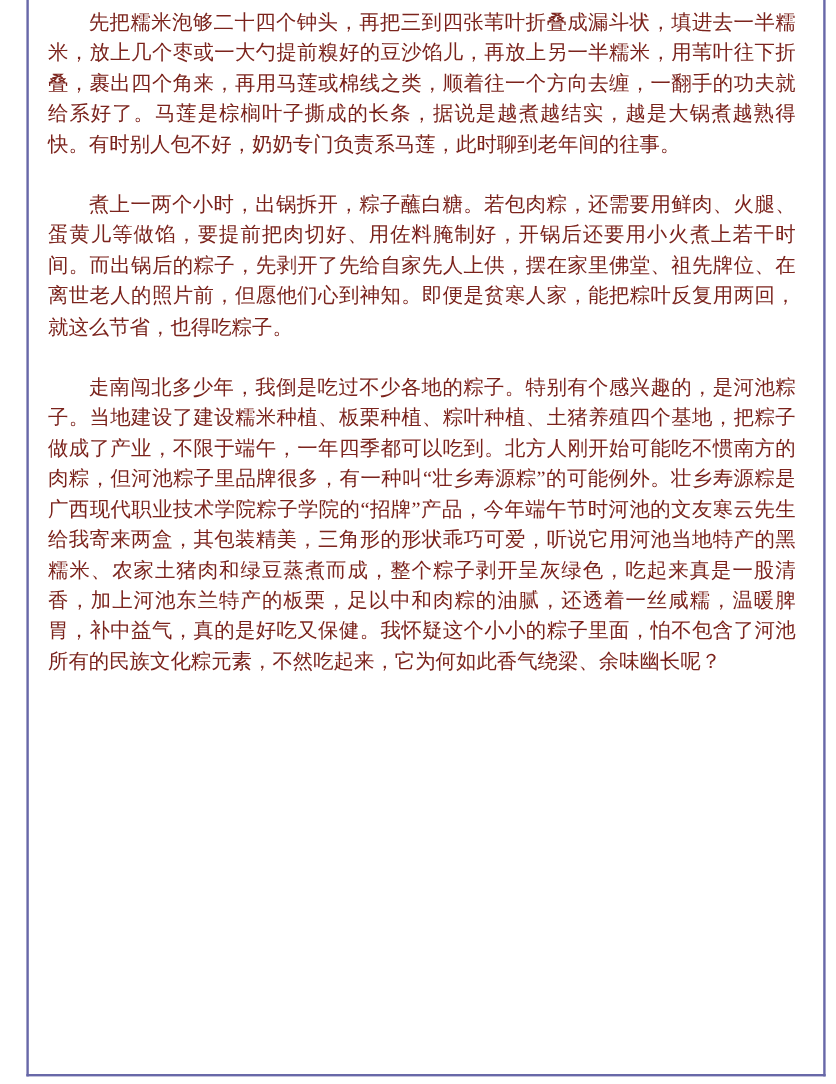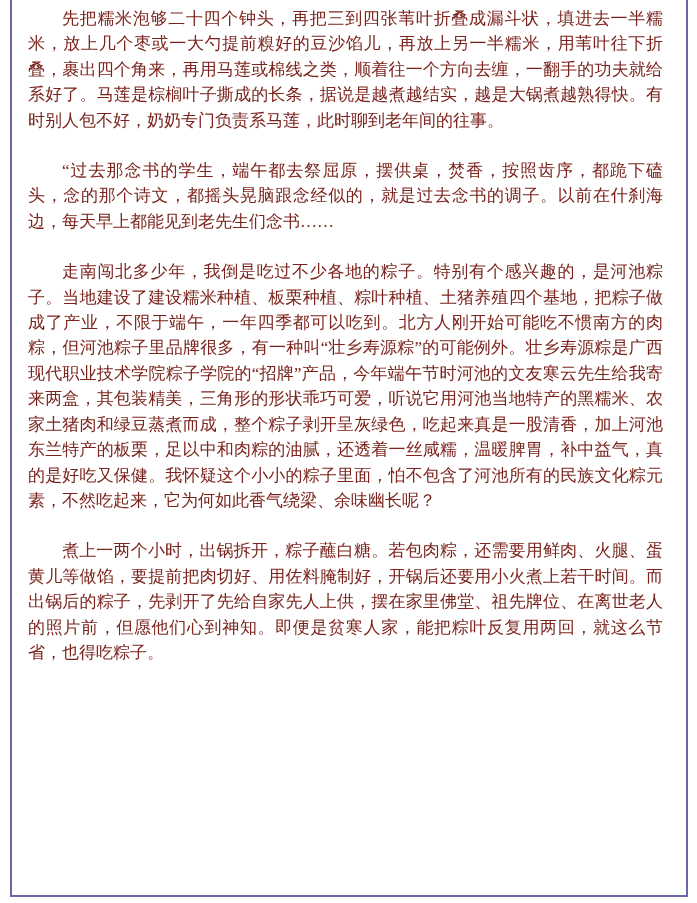--- a/index.html
+++ b/index.html
@@ -5,21 +5,21 @@
   html, body {
     margin: 0;
     padding: 0;
     background: #ffffff;
     width: 697px;
     height: 903px;
     overflow: hidden;
   }
   .doc-page {
     box-sizing: border-box;
-    margin: 0 9px 4px 10px;
+    margin: 0 9px 4px 22px;
     height: 897px;
     border-left: 2px solid #6868a8;
     border-right: 2px solid #6868a8;
     border-bottom: 2px solid #6868a8;
     border-top: none;
     padding: 6px 23px 10px 16px;
     background: #ffffff;
     overflow: hidden;
   }
   .doc-body {
@@ -36,17 +36,16 @@
   .doc-body p:first-child {
     margin-top: 0;
   }
 </style>
 </head>
 <body>
 
 <div class="doc-page">
   <div class="doc-body">
     <p>先把糯米泡够二十四个钟头，再把三到四张苇叶折叠成漏斗状，填进去一半糯米，放上几个枣或一大勺提前糗好的豆沙馅儿，再放上另一半糯米，用苇叶往下折叠，裹出四个角来，再用马莲或棉线之类，顺着往一个方向去缠，一翻手的功夫就给系好了。马莲是棕榈叶子撕成的长条，据说是越煮越结实，越是大锅煮越熟得快。有时别人包不好，奶奶专门负责系马莲，此时聊到老年间的往事。</p>
-    <p>“过去那念书的学生，端午都去祭屈原，摆供桌，焚香，按照齿序，都跪下磕头，念的那个诗文，都摇头晃脑跟念经似的，就是过去念书的调子。以前在什刹海边，每天早上都能见到老先生们念书……</p>
+    <p>煮上一两个小时，出锅拆开，粽子蘸白糖。若包肉粽，还需要用鲜肉、火腿、蛋黄儿等做馅，要提前把肉切好、用佐料腌制好，开锅后还要用小火煮上若干时间。而出锅后的粽子，先剥开了先给自家先人上供，摆在家里佛堂、祖先牌位、在离世老人的照片前，但愿他们心到神知。即便是贫寒人家，能把粽叶反复用两回，就这么节省，也得吃粽子。</p>
     <p>走南闯北多少年，我倒是吃过不少各地的粽子。特别有个感兴趣的，是河池粽子。当地建设了建设糯米种植、板栗种植、粽叶种植、土猪养殖四个基地，把粽子做成了产业，不限于端午，一年四季都可以吃到。北方人刚开始可能吃不惯南方的肉粽，但河池粽子里品牌很多，有一种叫“壮乡寿源粽”的可能例外。壮乡寿源粽是广西现代职业技术学院粽子学院的“招牌”产品，今年端午节时河池的文友寒云先生给我寄来两盒，其包装精美，三角形的形状乖巧可爱，听说它用河池当地特产的黑糯米、农家土猪肉和绿豆蒸煮而成，整个粽子剥开呈灰绿色，吃起来真是一股清香，加上河池东兰特产的板栗，足以中和肉粽的油腻，还透着一丝咸糯，温暖脾胃，补中益气，真的是好吃又保健。我怀疑这个小小的粽子里面，怕不包含了河池所有的民族文化粽元素，不然吃起来，它为何如此香气绕梁、余味幽长呢？</p>
-    <p>煮上一两个小时，出锅拆开，粽子蘸白糖。若包肉粽，还需要用鲜肉、火腿、蛋黄儿等做馅，要提前把肉切好、用佐料腌制好，开锅后还要用小火煮上若干时间。而出锅后的粽子，先剥开了先给自家先人上供，摆在家里佛堂、祖先牌位、在离世老人的照片前，但愿他们心到神知。即便是贫寒人家，能把粽叶反复用两回，就这么节省，也得吃粽子。</p>
   </div>
 </div>
 
 </body></html>

